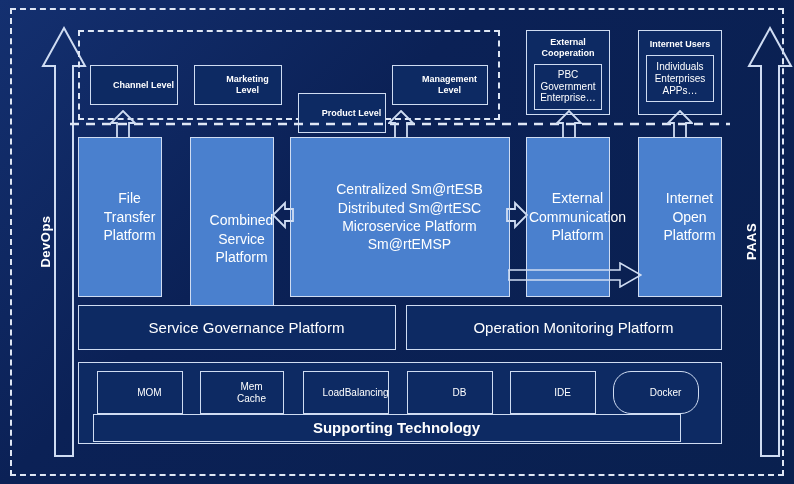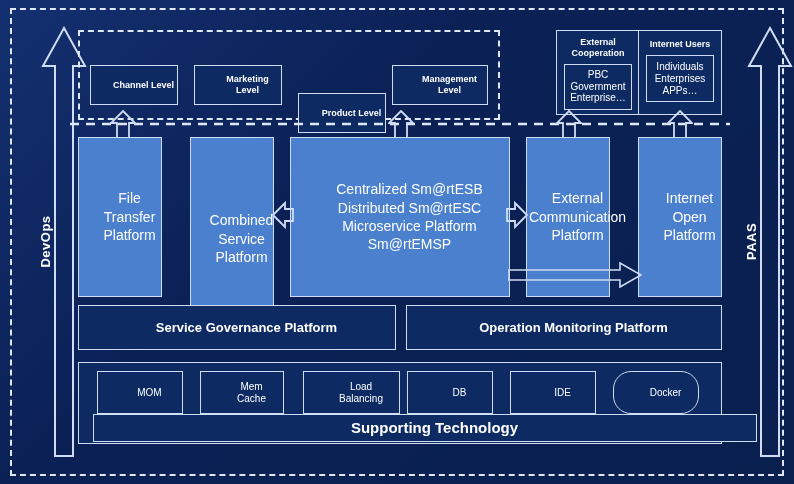--- a/index.html
+++ b/index.html
@@ -60,21 +60,21 @@
     line-height:1.32;
   }
 
   
   .dashed-group{
     border:2px dashed #dfe7f5;
   }
 
   .lbl-small{font-size:9px;font-weight:bold;}
   .lbl-med{font-size:10px;}
-  .lbl-15{font-size:13px;font-weight:bold;}
+  .lbl-15{font-size:15px;}
   .lbl-bold15{font-size:15px;font-weight:bold;}
 
   .arrow-svg{position:absolute;}
 </style>
 </head>
 <body>
 
 <div class="bg-sheen"></div>
 
 <div class="canvas">
@@ -98,21 +98,21 @@
   <div class="abs dashed-group" style="left:78px;top:30px;width:422px;height:90px;"></div>
 
   <div class="abs obox lbl-small" style="left:90px;top:65px;width:88px;height:40px;">Channel Level</div>
 
   <div class="abs obox lbl-small" style="left:194px;top:65px;width:88px;height:40px;">Marketing Level</div>
 
   <div class="abs obox lbl-small" style="left:298px;top:65px;width:88px;height:40px;margin-top:28px;">Product Level</div>
 
   <div class="abs obox lbl-small" style="left:392px;top:65px;width:96px;height:40px;text-align:center;">Management Level</div>
 
-  <div class="abs obox" style="left:556px;top:30px;width:84px;height:85px;display:block;padding:4px 4px 0 4px;">
+  <div class="abs obox" style="left:526px;top:30px;width:84px;height:85px;display:block;padding:4px 4px 0 4px;">
     <div class="lbl-small" style="color:#ffffff;text-align:center;line-height:1.25;padding-top:2px;">External Cooperation</div>
     <div class="obox lbl-med" style="margin:4px 3px 0 3px;height:44px;">PBC Government Enterprise…</div>
   </div>
 
   <div class="abs obox" style="left:638px;top:30px;width:84px;height:85px;display:block;padding:4px 4px 0 4px;">
     <div class="lbl-small" style="color:#ffffff;text-align:center;line-height:1.25;padding-top:4px;">Internet Users</div>
     <div class="obox lbl-med" style="margin:5px 3px 0 3px;height:45px;">Individuals Enterprises APPs…</div>
   </div>
 
   <svg class="arrow-svg" style="left:70px;top:122px;" width="660" height="4">
@@ -180,26 +180,26 @@
 
   <div class="abs obox" style="left:78px;top:362px;width:644px;height:82px;display:block;"></div>
 
   <div class="abs obox lbl-med" style="left:97px;top:371px;width:86px;height:43px;">MOM</div>
 
   <div class="abs obox lbl-med" style="left:200px;top:371px;width:84px;height:43px;flex-direction:column;">
     <div>Mem</div>
     <div>Cache</div>
   </div>
 
-  <div class="abs obox lbl-med" style="left:303px;top:371px;width:97px;height:43px;flex-direction:column;">
+  <div class="abs obox lbl-med" style="left:303px;top:371px;width:86px;height:43px;flex-direction:row;">
     <div>Load</div>
     <div>Balancing</div>
   </div>
 
   <div class="abs obox lbl-med" style="left:407px;top:371px;width:86px;height:43px;">DB</div>
 
   <div class="abs obox lbl-med" style="left:510px;top:371px;width:86px;height:43px;">IDE</div>
 
   <div class="abs obox lbl-med" style="left:613px;top:371px;width:86px;height:43px;border-radius:18px;">Docker</div>
 
-  <div class="abs obox lbl-bold15" style="left:93px;top:414px;width:664px;height:28px;">Supporting Technology</div>
+  <div class="abs obox lbl-bold15" style="left:93px;top:414px;width:588px;height:28px;">Supporting Technology</div>
 
 </div>
 
 </body></html>

